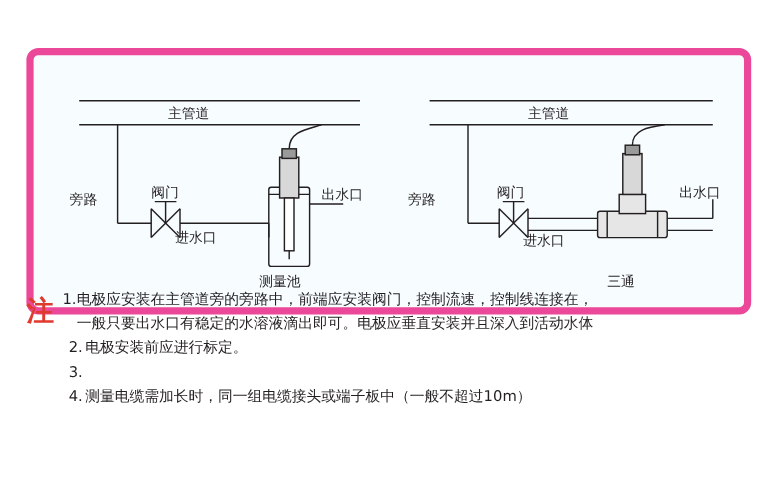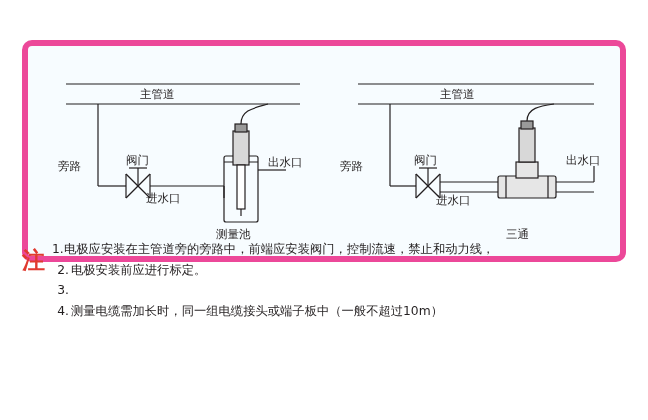--- a/index.html
+++ b/index.html
@@ -181,21 +181,22 @@
   </div>
 
   <div class="notes">
     <div class="note-mark">注</div>
 
     <ul class="note-list">
 
       <li class="note-item note-1">
         <span class="note-num">1.</span>
         <span class="note-body">
-          <span class="note-indent">电极应安装在主管道旁的旁路中，前端应安装阀门，控制流速，禁止和动力线，</span>
+          <span class="note-indent">电极应安装在主管道旁的旁路中，前端应安装阀门，控制流速，控制线连接在，</span>
+          <span class="note-indent">一般只要出水口有稳定的水溶液滴出即可。电极应垂直安装并且深入到活动水体</span>
         </span>
       </li>
 
       <li class="note-item note-rest">
         <span class="note-num">2.</span>
         <span class="note-body">
           <span class="note-indent">电极安装前应进行标定。</span>
         </span>
       </li>
 

